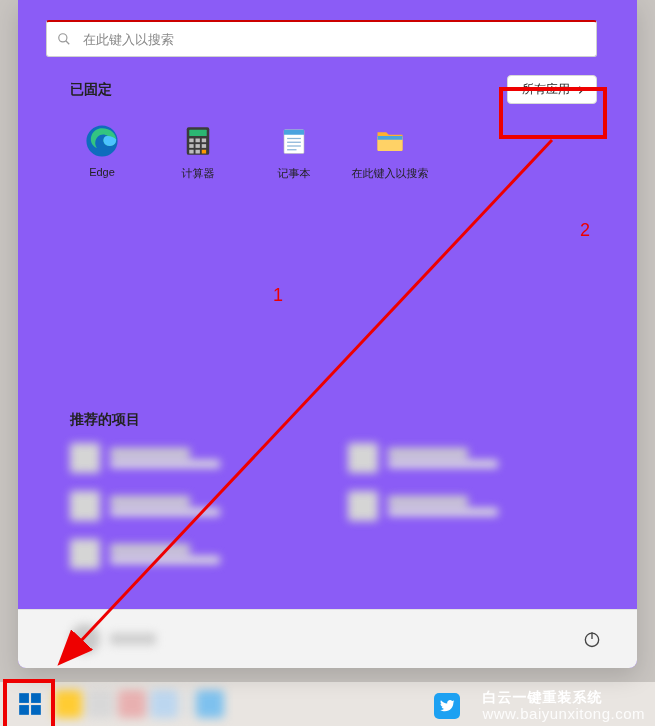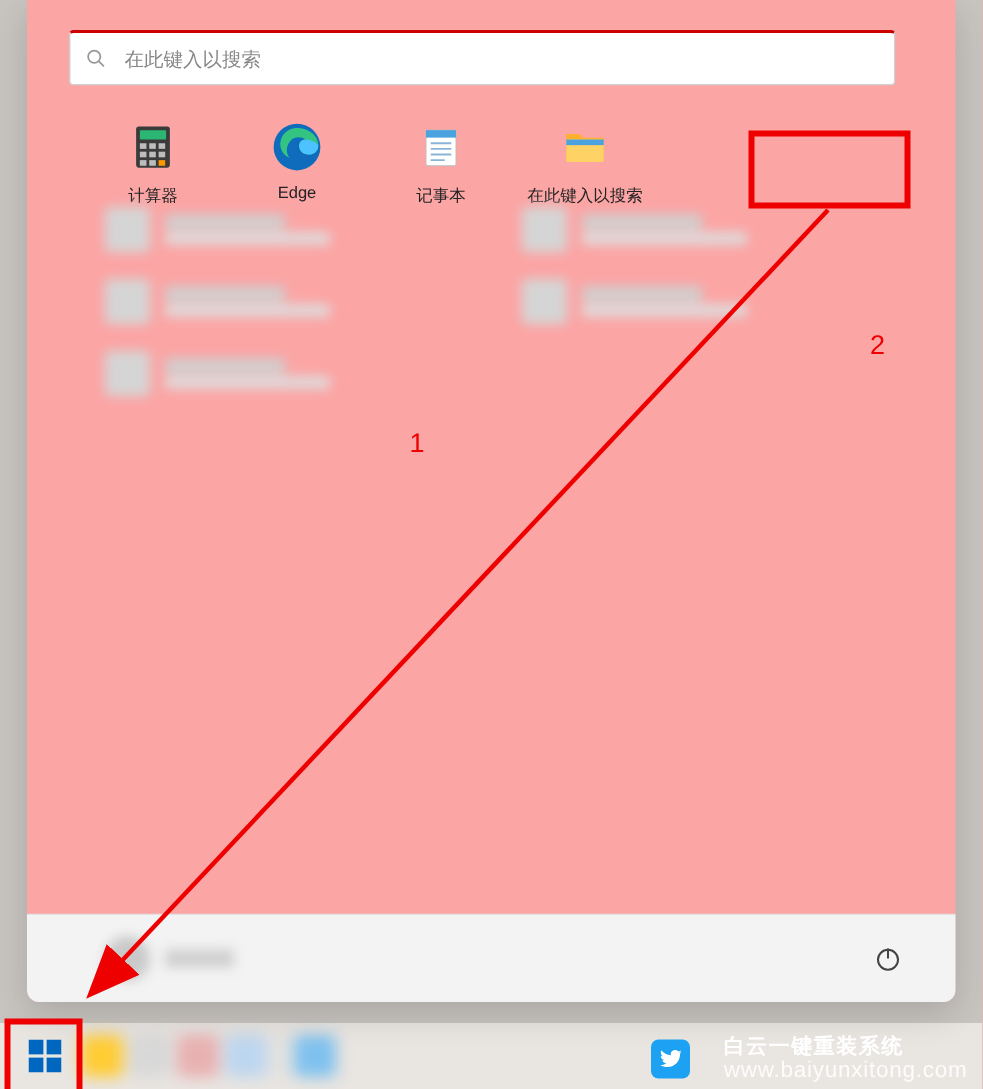--- a/index.html
+++ b/index.html
@@ -1,18 +1,18 @@
 <!DOCTYPE html>
 <html><head>
 <meta charset="utf-8">
 <style>
   html,body{margin:0;padding:0;width:655px;height:726px;font-family:"Segoe UI","Microsoft YaHei",sans-serif;background:#c8c4c0;overflow:hidden;position:relative;}
   
   
-  .start-menu{position:absolute;left:18px;top:0;width:619px;height:668px;background:#fca5a5;border-radius:0 0 8px 8px;box-shadow:0 8px 24px rgba(0,0,0,0.15);box-sizing:border-box;padding:20px 12px 0 0;}
+  .start-menu{position:absolute;left:18px;top:0;width:619px;height:668px;background:#8b5cf6;border-radius:0 0 8px 8px;box-shadow:0 8px 24px rgba(0,0,0,0.15);box-sizing:border-box;padding:20px 12px 0 0;}
   
   
   .search-wrap{margin:0 28px 18px 28px;}
   .search{display:flex;align-items:center;height:34px;border:1px solid #d0d0d0;border-top:2px solid #c00;border-radius:3px;background:#fff;padding:0 10px;}
   .search svg{width:14px;height:14px;flex:none;opacity:.6;}
   .search input{border:none;outline:none;flex:1;font-size:13px;margin-left:10px;background:transparent;color:#333;}
   .search input::placeholder{color:#888;}
   
   
   .sec-row{display:flex;align-items:center;justify-content:space-between;margin:14px 28px 14px 52px;}
@@ -88,22 +88,42 @@
   <div class="search-wrap">
     <div class="search">
       <svg viewBox="0 0 24 24">
           <circle cx="10" cy="10" r="7" fill="none" stroke="#555" stroke-width="2"></circle>
           <line x1="15" y1="15" x2="21" y2="21" stroke="#555" stroke-width="2"></line>
         </svg>
       <input type="text" placeholder="在此键入以搜索" style="">
     </div>
   </div>
 
+  <div class="sec-row">
+    <div class="sec-title">已固定</div>
+    <div class="all-apps">
+      <span>所有应用</span>
+      <svg viewBox="0 0 24 24">
+          <path d="M8 4l8 8-8 8" fill="none" stroke="#333" stroke-width="3"></path>
+        </svg>
+    </div>
+  </div>
 
   <div class="pins">
+
+    <div class="pin">
+      <div class="ic">
+        <svg viewBox="0 0 48 48" width="34" height="34">
+          <circle cx="24" cy="24" r="22" fill="#0F6CBD"></circle>
+          <path d="M24 6c12 0 20 8 20 16 0 6-4 9-9 9-6 0-9-4-9-8 0-3 2-6 6-6-4-3-10-3-14 1-4 4-5 11-1 16C9 31 6 22 10 14 14 8 19 6 24 6z" fill="#33C481"></path>
+          <path d="M44 22c0 6-4 9-9 9-6 0-9-4-9-8 0-3 2-6 6-6 5 0 9 2 12 5z" fill="#4CC2FF"></path>
+        </svg>
+      </div>
+      <div class="lbl">Edge</div>
+    </div>
 
     <div class="pin">
       <div class="ic">
         <svg viewBox="0 0 48 48" width="30" height="34">
           <rect x="6" y="2" width="36" height="44" rx="3" fill="#3b3b3b"></rect>
           <rect x="10" y="6" width="28" height="10" rx="1" fill="#2bb673"></rect>
           <g fill="#bdbdbd">
             <rect x="10" y="20" width="7" height="6"></rect>
               <rect x="20" y="20" width="7" height="6"></rect>
               <rect x="30" y="20" width="7" height="6"></rect>
@@ -114,31 +134,20 @@
               <rect x="20" y="38" width="7" height="6"></rect>
           </g>
           <rect x="30" y="38" width="7" height="6" fill="#ff9800"></rect>
         </svg>
       </div>
       <div class="lbl">计算器</div>
     </div>
 
     <div class="pin">
       <div class="ic">
-        <svg viewBox="0 0 48 48" width="34" height="34">
-          <circle cx="24" cy="24" r="22" fill="#0F6CBD"></circle>
-          <path d="M24 6c12 0 20 8 20 16 0 6-4 9-9 9-6 0-9-4-9-8 0-3 2-6 6-6-4-3-10-3-14 1-4 4-5 11-1 16C9 31 6 22 10 14 14 8 19 6 24 6z" fill="#33C481"></path>
-          <path d="M44 22c0 6-4 9-9 9-6 0-9-4-9-8 0-3 2-6 6-6 5 0 9 2 12 5z" fill="#4CC2FF"></path>
-        </svg>
-      </div>
-      <div class="lbl">Edge</div>
-    </div>
-
-    <div class="pin">
-      <div class="ic">
         <svg viewBox="0 0 48 48" width="30" height="34">
           <rect x="8" y="6" width="32" height="38" rx="2" fill="#fff" stroke="#bbb"></rect>
           <rect x="8" y="6" width="32" height="8" fill="#4aa3df"></rect>
           <line x1="13" y1="20" x2="35" y2="20" stroke="#8ab4d8" stroke-width="2"></line>
           <line x1="13" y1="26" x2="35" y2="26" stroke="#8ab4d8" stroke-width="2"></line>
           <line x1="13" y1="32" x2="35" y2="32" stroke="#8ab4d8" stroke-width="2"></line>
           <line x1="13" y1="38" x2="28" y2="38" stroke="#8ab4d8" stroke-width="2"></line>
         </svg>
       </div>
       <div class="lbl">记事本</div>
@@ -149,20 +158,21 @@
         <svg viewBox="0 0 48 48" width="36" height="30">
           <path d="M4 10h14l4 4h22v24a2 2 0 0 1-2 2H6a2 2 0 0 1-2-2z" fill="#ffb02e"></path>
           <rect x="4" y="16" width="40" height="24" rx="2" fill="#ffd266"></rect>
           <rect x="4" y="16" width="40" height="6" fill="#4aa3df"></rect>
         </svg>
       </div>
       <div class="lbl">在此键入以搜索</div>
     </div>
   </div>
 
+  <div class="reco-title">推荐的项目</div>
   <div class="reco-grid">
     <div class="reco-item">
         <div class="reco-ic"></div>
         <div class="reco-txts">
           <div class="reco-t1"></div>
           <div class="reco-t2"></div>
         </div>
       </div>
     <div class="reco-item">
         <div class="reco-ic"></div>

